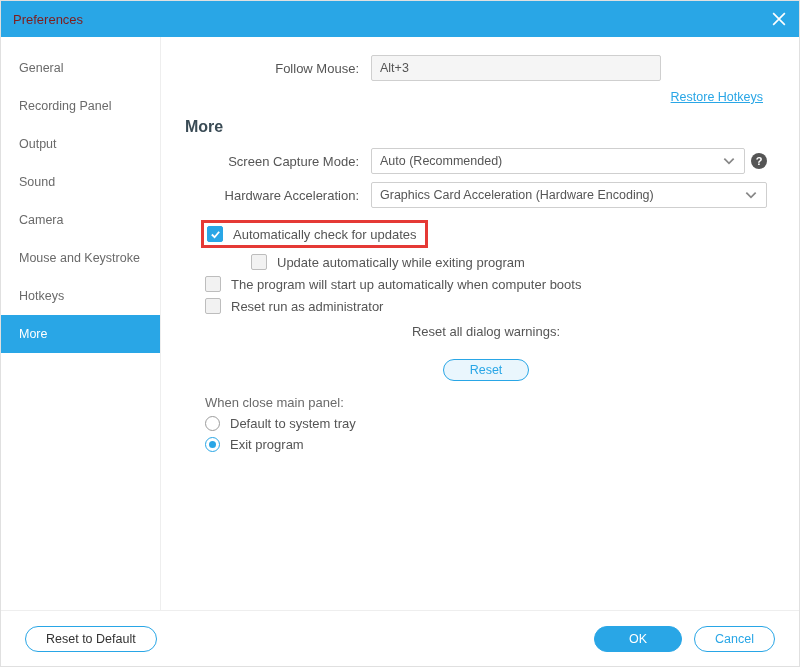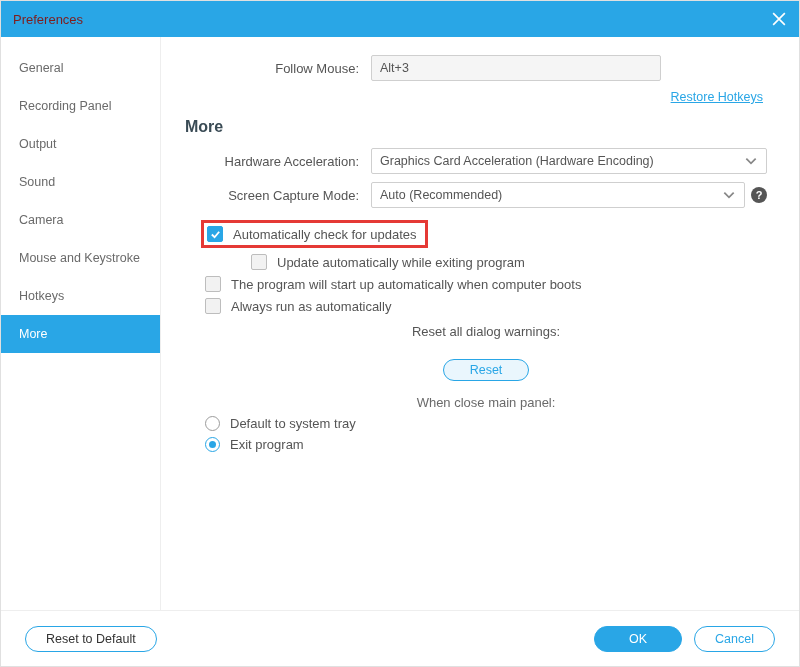--- a/index.html
+++ b/index.html
@@ -30,21 +30,21 @@
 .radio.selected { border-color: #29a6e6; }
 .radio.selected::after { content: ""; width: 7px; height: 7px; border-radius: 50%; background: #29a6e6; }
 .pill-btn { border: 1px solid #29a6e6; color: #29a6e6; background: #eaf6fd; padding: 3px 26px; border-radius: 14px; font-size: 12.5px; cursor: pointer; }
 .help-icon { width: 16px; height: 16px; border-radius: 50%; background: #555; color: #fff; font-size: 11px; display: inline-flex; align-items: center; justify-content: center; margin-left: 6px; cursor: pointer; font-weight: bold; }
 .footer { position: absolute; bottom: 0; left: 0; right: 0; height: 56px; border-top: 1px solid #eee; display: flex; align-items: center; justify-content: space-between; padding: 0 24px; background: #fff; }
 .footer-left .btn, .footer-right .btn { padding: 5px 20px; border-radius: 14px; font-size: 12.5px; cursor: pointer; border: 1px solid #29a6e6; }
 .btn-default { background: #fff; color: #333; border: 1px solid #bbb; }
 .btn-primary { background: #29a6e6; color: #fff; }
 .btn-outline { background: #fff; color: #29a6e6; }
 .footer-right { display: flex; gap: 12px; }
-.sublabel { color: #6a6a6a; margin: 14px 0 6px 24px; text-align: center; }
+.sublabel { color: #6a6a6a; margin: 14px 0 6px 24px; }
 </style>
 </head>
 <body>
 
 <div class="titlebar">
   <span>Preferences</span>
   <span class="close">
     <svg viewBox="0 0 12 12">
         <path d="M1 1 L11 11 M11 1 L1 11" stroke="#fff" stroke-width="1.4" fill="none"></path>
       </svg>
@@ -73,42 +73,42 @@
       <input class="text-input" readonly="" style="max-width: 290px;" value="Alt+3">
     </div>
 
     <div style="text-align:right; padding-right:4px; margin-bottom:6px;">
       <span class="link">Restore Hotkeys</span>
     </div>
 
     <div class="section-title">More</div>
 
     <div class="row">
-      <div class="label-col">Hardware Acceleration:</div>
-      <div class="select">
-        <span>Graphics Card Acceleration (Hardware Encoding)</span>
-        <span class="chev">
-            <svg viewBox="0 0 12 12">
-              <path d="M2 4 L6 8 L10 4" stroke="#555" stroke-width="1.5" fill="none"></path>
-            </svg>
-          </span>
-      </div>
-    </div>
-
-    <div class="row">
       <div class="label-col">Screen Capture Mode:</div>
       <div class="select">
         <span>Auto (Recommended)</span>
         <span class="chev">
             <svg viewBox="0 0 12 12">
               <path d="M2 4 L6 8 L10 4" stroke="#555" stroke-width="1.5" fill="none"></path>
             </svg>
           </span>
       </div>
       <span class="help-icon">?</span>
+    </div>
+
+    <div class="row">
+      <div class="label-col">Hardware Acceleration:</div>
+      <div class="select">
+        <span>Graphics Card Acceleration (Hardware Encoding)</span>
+        <span class="chev">
+            <svg viewBox="0 0 12 12">
+              <path d="M2 4 L6 8 L10 4" stroke="#555" stroke-width="1.5" fill="none"></path>
+            </svg>
+          </span>
+      </div>
     </div>
 
     <div style="height:4px;"></div>
 
     <div class="highlight-box">
       <span class="checkbox checked">
         <svg viewBox="0 0 12 12">
             <path d="M2 6 L5 9 L10 3" stroke="#fff" stroke-width="2" fill="none"></path>
           </svg>
       </span>
@@ -120,21 +120,21 @@
       <span>Update automatically while exiting program</span>
     </div>
 
     <div class="checkbox-row">
       <span class="checkbox"></span>
       <span>The program will start up automatically when computer boots</span>
     </div>
 
     <div class="checkbox-row">
       <span class="checkbox"></span>
-      <span>Always run as automatically</span>
+      <span>Reset run as administrator</span>
     </div>
 
     <div class="checkbox-row" style="margin-top:10px;flex-direction:column;">
       <span>Reset all dialog warnings:</span>
       <span style="width:6px;"></span>
       <button class="pill-btn">Reset</button>
     </div>
 
     <div class="sublabel">When close main panel:</div>
 

